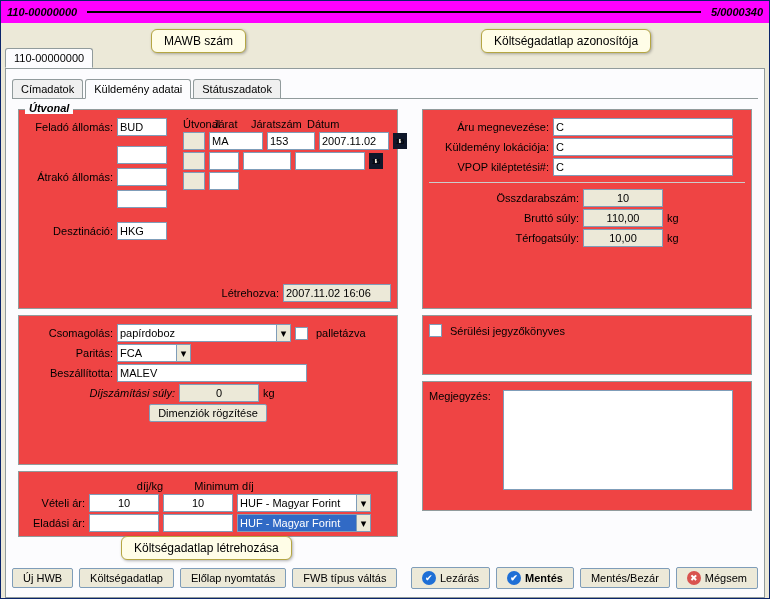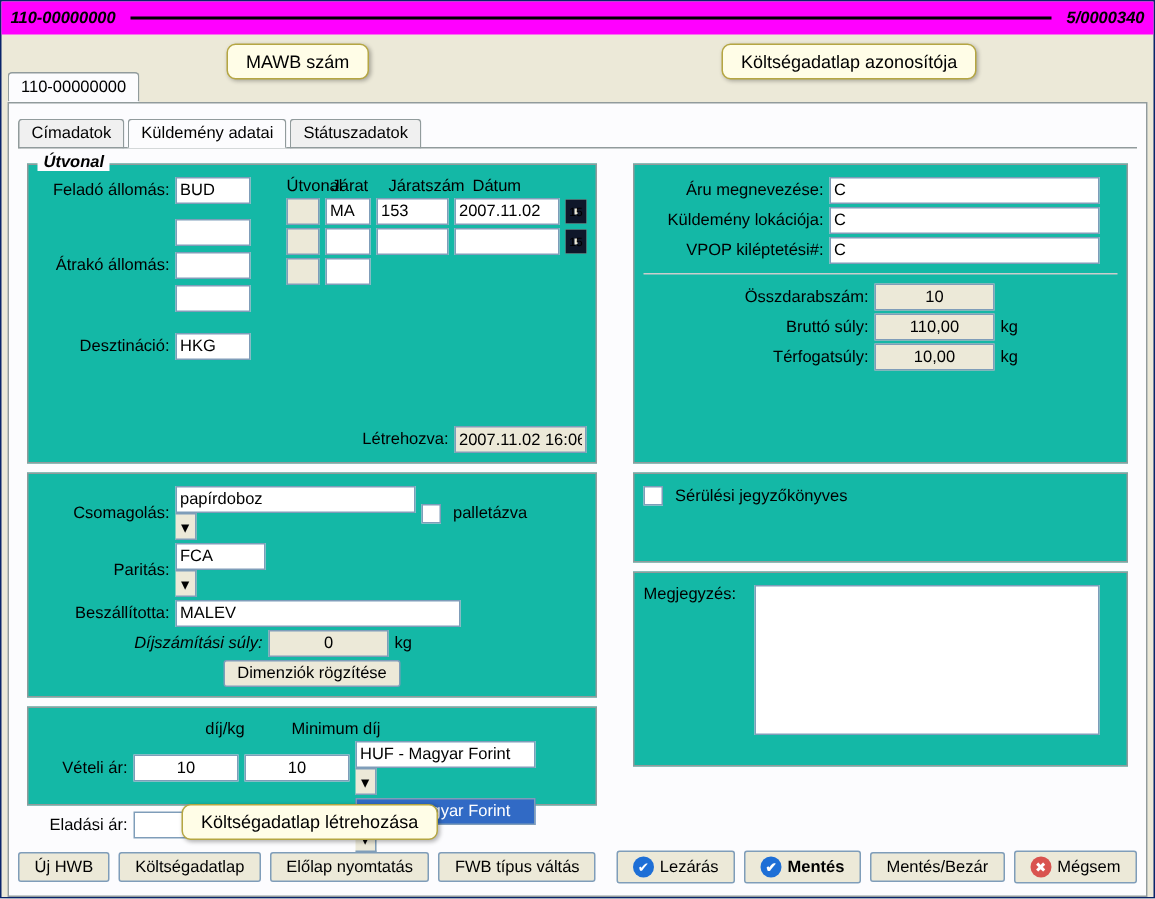--- a/index.html
+++ b/index.html
@@ -13,40 +13,40 @@
   .magenta-bar .right { color: #000; }
   .magenta-bar .fill { flex:1; border-top: 2px solid #000; margin: 0 10px; }
   .content { position: absolute; top: 44px; left: 0; right: 0; bottom: 0; padding: 4px; }
   .outer-tab { border: 1px solid #919b9c; background: #fcfcfe; height: 530px; position: relative; }
   .tab-strip { display:flex; margin-top:-1px; }
   .tab { border:1px solid #919b9c; border-bottom:none; background:#f0f0f0; padding:3px 8px; border-radius:3px 3px 0 0; margin-right:2px; }
   .tab.active { background:#fcfcfe; border-bottom:1px solid #fcfcfe; position:relative; z-index:2;}
   .tab-body { padding: 6px; }
   .sub-tab-strip { display:flex; margin-top:4px; }
   .sub-body { border-top:1px solid #919b9c; padding:4px 6px 0; margin-top:-1px; position:relative; height:440px;}
-  .fieldset { border:1px solid #919b9c; padding:6px; margin-bottom:6px; background:#14b8a6; position:relative;}
+  .fieldset { border:1px solid #919b9c; padding:6px; margin-bottom:6px; background:#ef4444; position:relative;}
   .grouptitle { position:absolute; top:-8px; left:6px; background:#fcfcfe; padding:0 4px; font-style:italic; font-weight:bold;}
   .row { display:flex; align-items:center; margin:2px 0; gap:4px;}
   .label { text-align:right; width:88px; }
   input[type=text], select { border:1px solid #7f9db9; background:#fff; padding:1px 2px; height:18px;}
   input.readonly { background:#ece9d8; }
   input.ra { text-align:center; }
   .col-left { width: 380px; float:left; }
   .col-right { width: 330px; float:right; }
   .btn { border:1px solid #7f9db9; background:#ece9d8; padding:2px 8px; border-radius:2px; cursor:pointer; display:inline-flex; align-items:center; gap:4px;}
   .btn.blue-chk::before { content:"✔"; color:#fff; background:#1e6fd6; border-radius:50%; width:14px;height:14px; display:inline-flex;align-items:center;justify-content:center; font-size:9px;}
   .btn.red-x::before { content:"✖"; color:#fff; background:#d9534f; border-radius:50%; width:14px;height:14px; display:inline-flex;align-items:center;justify-content:center; font-size:9px;}
   .bottom-bar { position:absolute; bottom:8px; left:6px; right:6px; display:flex; gap:6px; align-items:center;}
   .bottom-bar .btn { flex: 0 0 auto; padding:3px 10px;}
   .callout { position:absolute; background:#fffde7; border:1px solid #b5a642; border-radius:6px; padding:4px 12px; font-size:12px; text-align:center; box-shadow:1px 1px 3px rgba(0,0,0,0.3); z-index:50;}
   .callout::after { content:""; position:absolute; width:0;height:0;}
   .dateicon { width:14px;height:16px; border:6px solid #0f172a; background:#ece9d8; display:inline-flex;align-items:center;justify-content:center; font-size:8px;}
   .checkbox { width:13px;height:13px; border:1px solid #7f9db9; background:#fff; display:inline-block; vertical-align:middle; margin-right:4px;}
   .clear { clear:both; }
-  .minisel { display:inline-flex; align-items:flex-start;flex-direction:column;}
+  .minisel { display:inline-flex; align-items:flex-end;}
   .minisel .arr { width:14px; height:18px; border:1px solid #7f9db9; background:#ece9d8; display:flex;align-items:center;justify-content:center; border-left:none;}
 </style>
 </head>
 <body>
 
 <div class="window">
 
   <div class="magenta-bar">
     <span class="left">110-00000000</span>
     <span class="fill"></span>
@@ -90,41 +90,41 @@
                 </div>
                 <div style="flex:1;">
                   <div class="row" style="margin-left:16px;">
                     <div style="width:26px;">Útvonal</div>
                     <div style="width:34px;">Járat</div>
                     <div style="width:52px;">Járatszám</div>
                     <div>Dátum</div>
                   </div>
                   <div class="row" style="margin-left:16px;">
                     <input type="text" class="readonly" style="width: 22px;">
-                    <input type="text" style="width: 30px;" value="MA">
+                    <input type="text" style="width: 54px;" value="MA">
                     <input type="text" style="width: 48px;" value="153">
                     <input type="text" style="width: 70px;" value="2007.11.02">
                     <span class="dateicon">15</span>
                   </div>
                   <div class="row" style="margin-left:16px;">
                     <input type="text" class="readonly" style="width: 22px;">
                     <input type="text" style="width: 30px;">
                     <input type="text" style="width: 48px;">
                     <input type="text" style="width: 70px;">
                     <span class="dateicon">15</span>
                   </div>
                   <div class="row" style="margin-left:16px;">
                     <input type="text" class="readonly" style="width: 22px;">
                     <input type="text" style="width: 30px;">
                   </div>
                 </div>
               </div>
               <div class="row" style="position:absolute;bottom:4px;right:6px;">
                 <span>Létrehozva:</span>
-                <input type="text" class="readonly" style="width: 88px;" value="2007.11.02 16:06">
+                <input type="text" class="readonly" style="width: 108px;" value="2007.11.02 16:06">
               </div>
             </div>
 
             <div class="fieldset" style="height:150px;">
               <div class="row">
                   <span class="label">Csomagolás:</span>
                 <div class="minisel">
                     <input type="text" style="width: 160px;" value="papírdoboz">
                     <span class="arr">▾</span>
                   </div>

